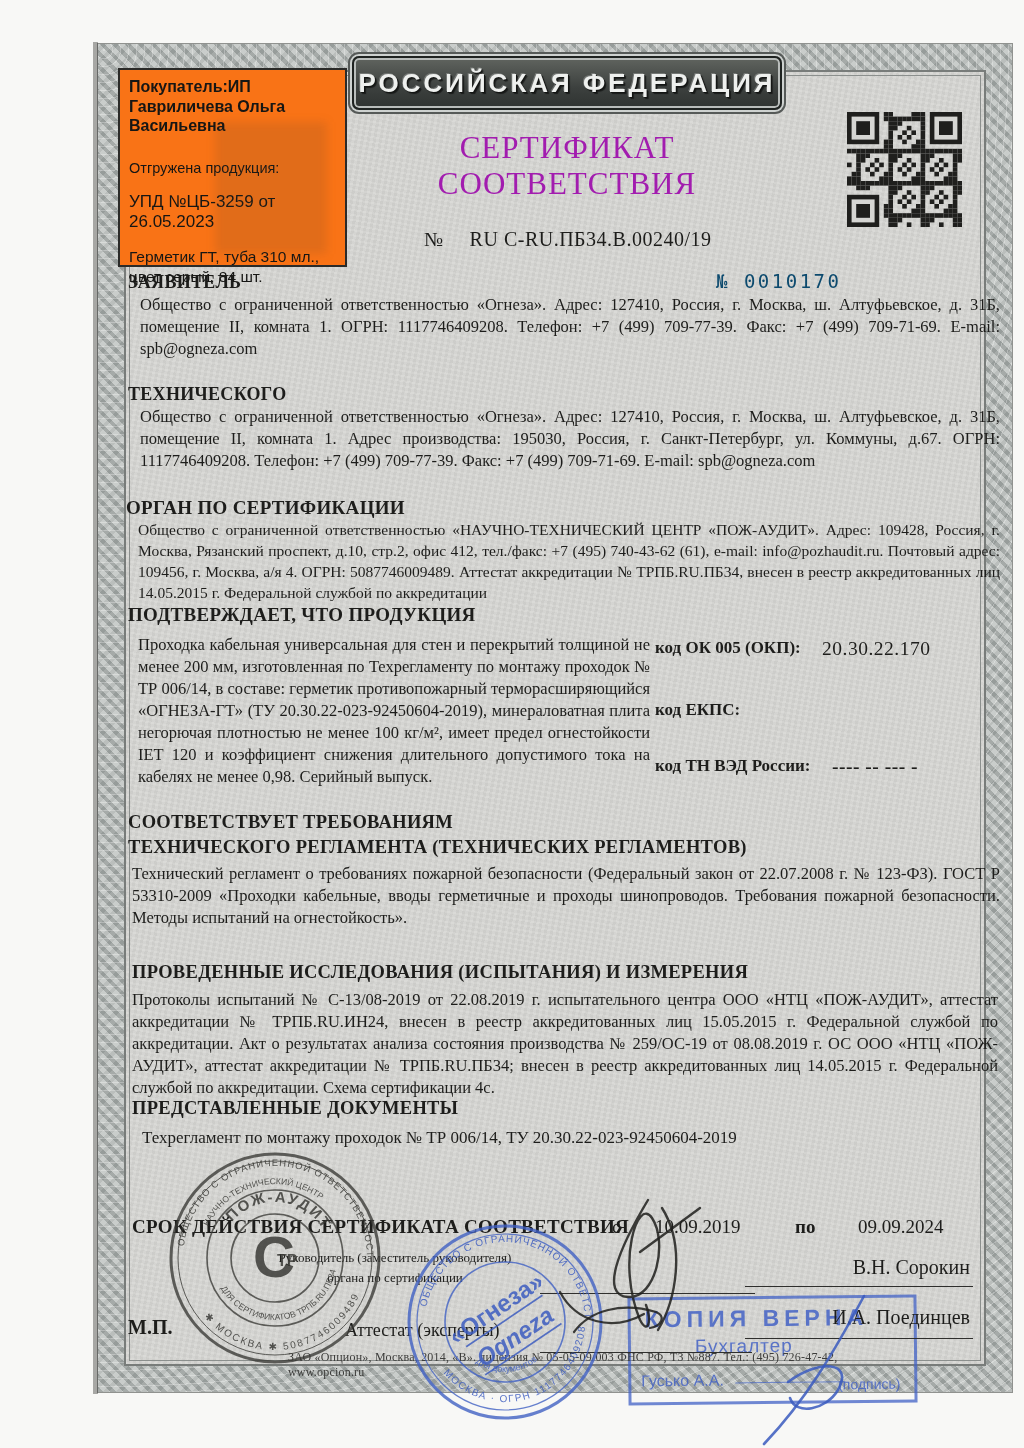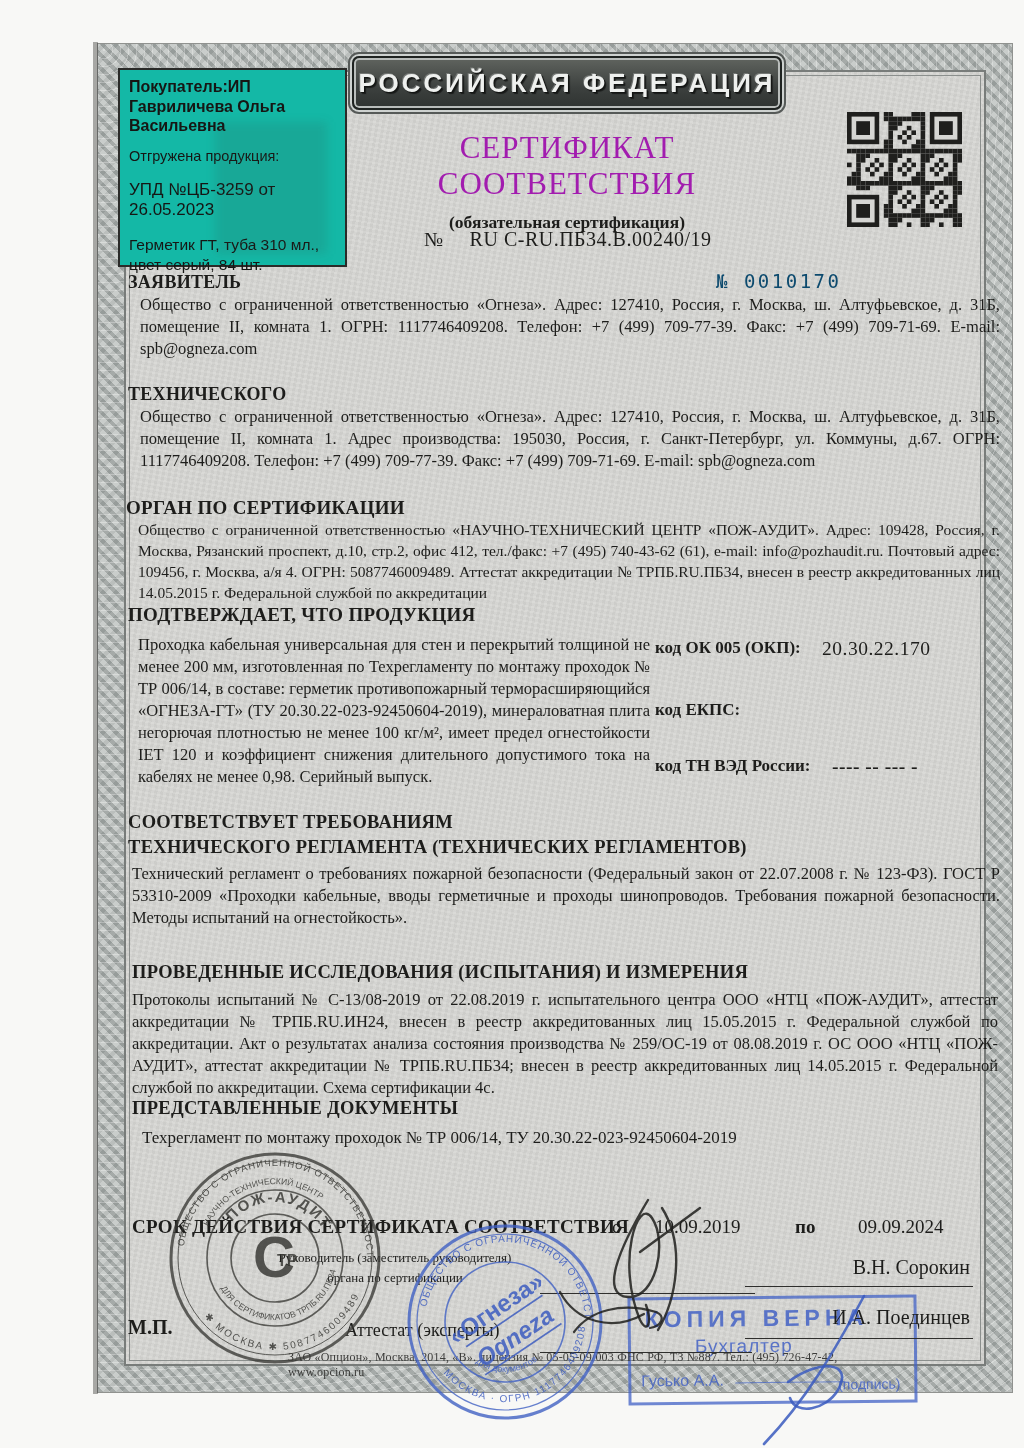--- a/index.html
+++ b/index.html
@@ -37,25 +37,25 @@
   .banner span{font-family:"Liberation Sans",sans-serif;font-weight:bold;font-size:26px;letter-spacing:3px;color:#eef0ee;
     text-shadow:1px 1px 0 #131513,2px 2px 1px rgba(0,0,0,.55),-1px -1px 0 rgba(255,255,255,.22)}
   .titleblock{left:330px;top:130px;width:474px;text-align:center;z-index:3}
   .title{font-size:31px;letter-spacing:1px;color:#a21caf}
   .subtitle{margin-top:10px;font-size:17.5px;font-weight:bold}
   .certno{left:424px;top:228px;z-index:3;font-size:20px;letter-spacing:.5px}
   .certno .lbl{margin-right:26px}
   .formno{left:716px;top:270px;z-index:3;font-family:"DejaVu Sans Mono",monospace;font-size:19px;letter-spacing:2.5px;color:#0c4a6e}
 
   
-  .sticker{left:118px;top:68px;width:229px;height:199px;z-index:4;background:#14b8a6;border:2.5px solid #2b2b29;
+  .sticker{left:118px;top:68px;width:229px;height:199px;z-index:4;background:#f97316;border:2.5px solid #2b2b29;
     padding:7px 9px;font-family:"Liberation Sans",sans-serif;color:#161614}
   .sticker .smudge{position:absolute;left:95px;top:52px;width:112px;height:132px;background:rgba(55,55,53,.12);filter:blur(5px)}
   .sticker .buyer{font-weight:bold;font-size:16px;line-height:1.22}
-  .sticker .shipped{margin-top:12px;font-size:14.5px}
+  .sticker .shipped{margin-top:24px;font-size:14.5px}
   .sticker .upd{margin-top:16px;font-size:17px;line-height:1.2}
   .sticker .prod{margin-top:15px;font-size:15.5px;line-height:1.25}
 
   
   .codelbl{font-weight:bold;font-size:17px;z-index:3}
   .codeval{font-size:19.5px;letter-spacing:.5px;z-index:3}
 
   
   .role{font-size:13px;line-height:1.55;text-align:center;z-index:3}
   .name{font-size:20px;text-align:right;z-index:3}
@@ -79,21 +79,20 @@
 <div class="sheet">
   <div class="paper"></div>
 </div>
 
 <div class="abs banner">
   <span>РОССИЙСКАЯ ФЕДЕРАЦИЯ</span>
 </div>
 
 <div class="abs titleblock">
   <div class="title">СЕРТИФИКАТ СООТВЕТСТВИЯ</div>
-  <div class="subtitle">(обязательная сертификация)</div>
 </div>
 
 <div class="abs certno">
   <span class="lbl">№</span><span>RU C-RU.ПБ34.В.00240/19</span>
 </div>
 
 <div class="abs formno">№ 0010170</div>
 
 <div class="abs sticker">
   <div class="smudge"></div>

